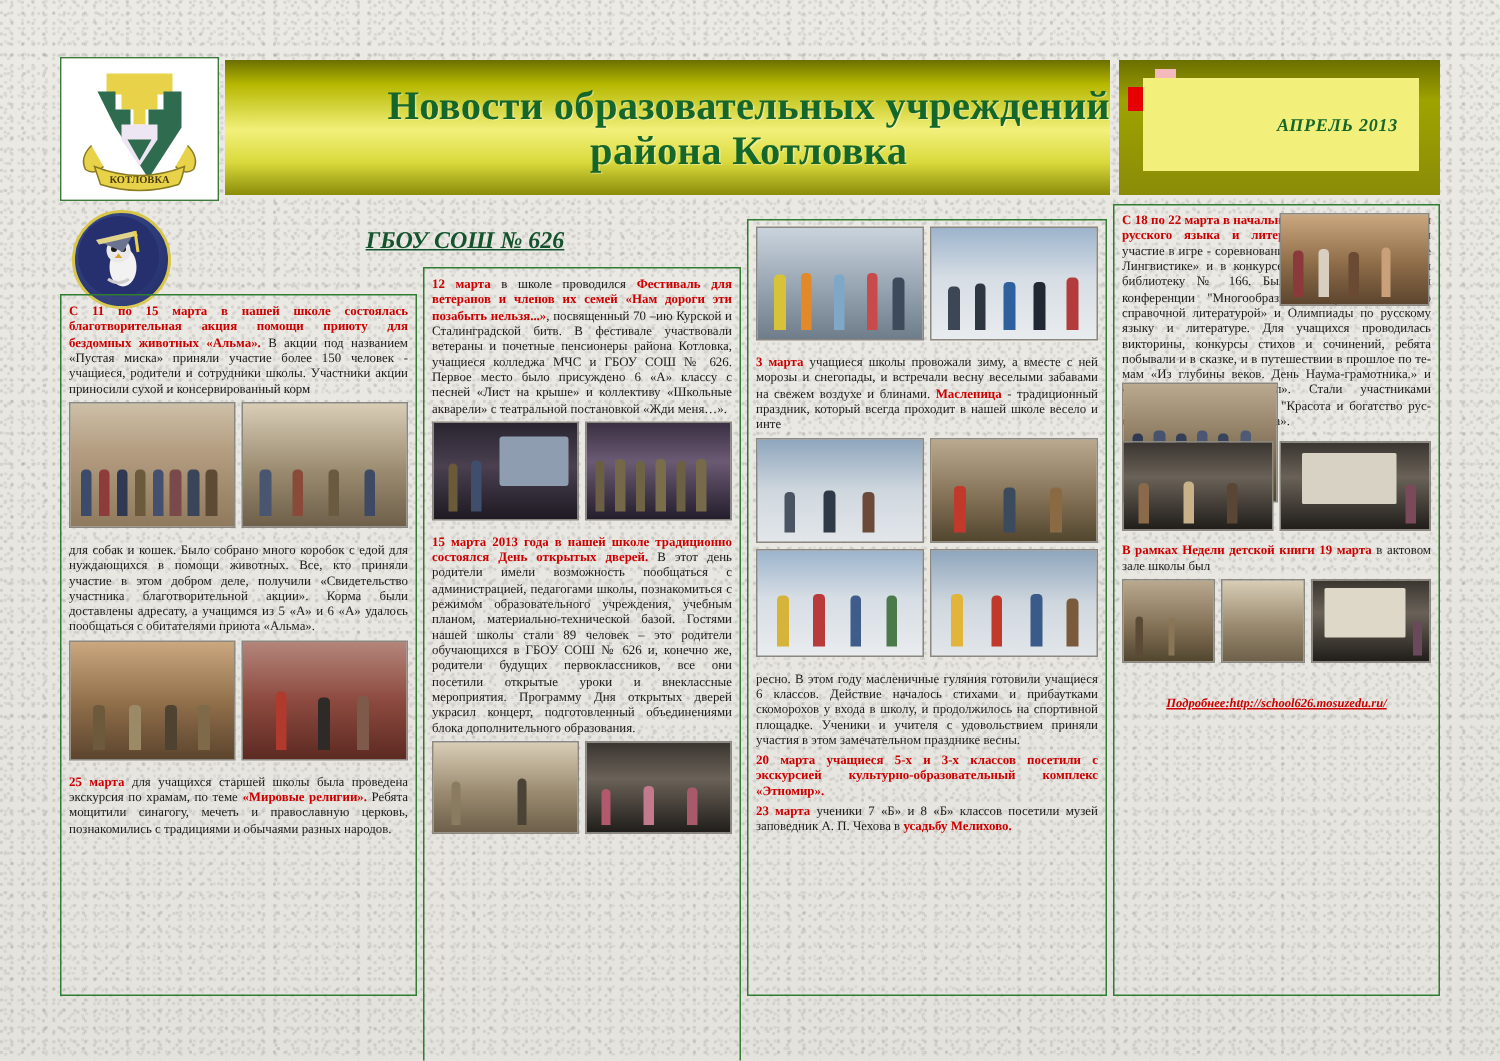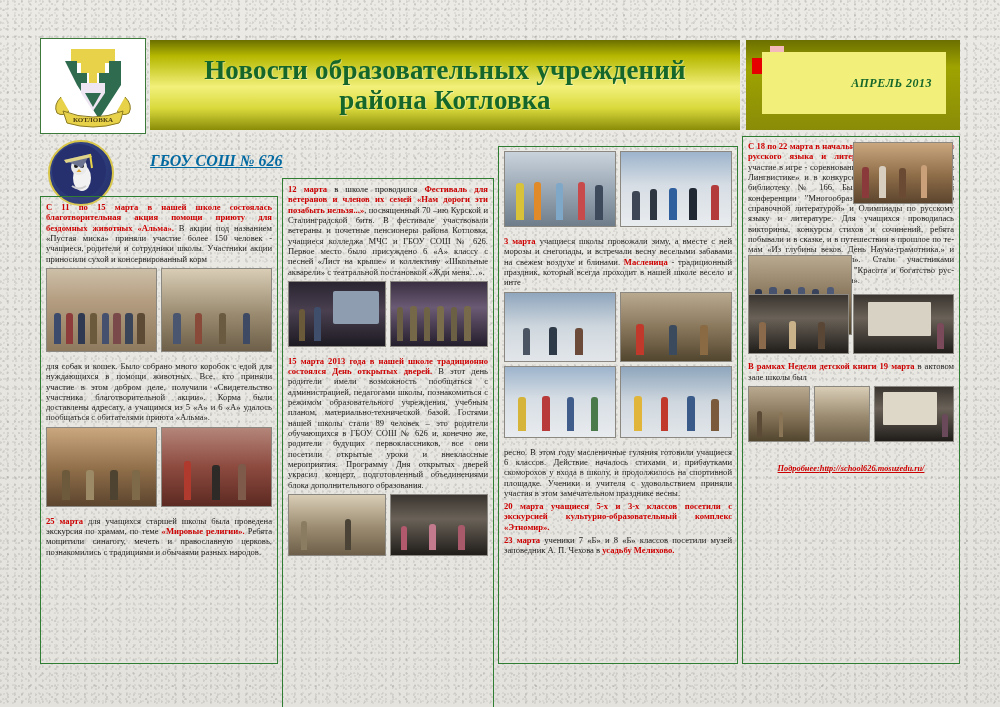--- a/index.html
+++ b/index.html
@@ -27,21 +27,21 @@
 
   
   .header{position:absolute;left:40px;top:38px;width:920px;height:92px;}
   .crest{
     position:absolute;left:0;top:0;width:106px;height:96px;
     background:#fdfdfb;border:1px solid #3c7a3c;box-sizing:border-box;
   }
   .banner{
     position:absolute;left:110px;top:2px;width:590px;height:90px;
     background:linear-gradient(180deg,#6b6f00 0%,#b6b800 18%,#f2f07a 52%,#d9d93c 76%,#8a8c08 100%);
-    display:flex;flex-direction:column;align-items:center;justify-content:center;
+    display:flex;flex-direction:column;align-items:flex-end;justify-content:center;
   }
   .banner h1{
     margin:0;color:#15662b;font-weight:bold;font-size:27px;line-height:1.12;
     text-align:center;letter-spacing:.2px;
     text-shadow:1px 1px 0 rgba(255,255,255,.35);
   }
   .datebox{
     position:absolute;left:706px;top:2px;width:214px;height:90px;
     background:linear-gradient(180deg,#6b6f00 0%,#9fa300 30%,#8a8c08 100%);
   }
@@ -49,22 +49,22 @@
     position:absolute;left:16px;top:12px;width:184px;height:62px;
     background:#f2f07a;display:flex;align-items:center;justify-content:flex-end;
   }
   .dateinner span{color:#15662b;font-weight:bold;font-style:italic;font-size:12px;padding-right:14px;letter-spacing:.5px;}
   .sq{position:absolute;}
 
   
   .owl{position:absolute;left:48px;top:140px;width:62px;height:62px;border-radius:50%;
        background:radial-gradient(circle at 38% 32%,#3d4f93,#1f2a63);border:2px solid #d8c64a;}
   .schooltitle{
-    position:absolute;left:150px;top:152px;width:320px;
-    color:#0369a1;font-weight:bold;font-style:italic;font-size:16px;
+    position:absolute;left:150px;top:152px;width:320px;text-align:center;
+    color:#14532d;font-weight:bold;font-style:italic;font-size:16px;
     text-decoration:underline;
   }
 
   
   .col{position:absolute;box-sizing:border-box;border:1px solid #2e7d32;background:rgba(255,255,255,.06);}
   .col1{left:40px;top:196px;width:238px;height:468px;}
   .col2{left:282px;top:178px;width:212px;height:552px;}
   .col3{left:498px;top:146px;width:240px;height:518px;}
   .col4{left:742px;top:136px;width:218px;height:528px;}
 

